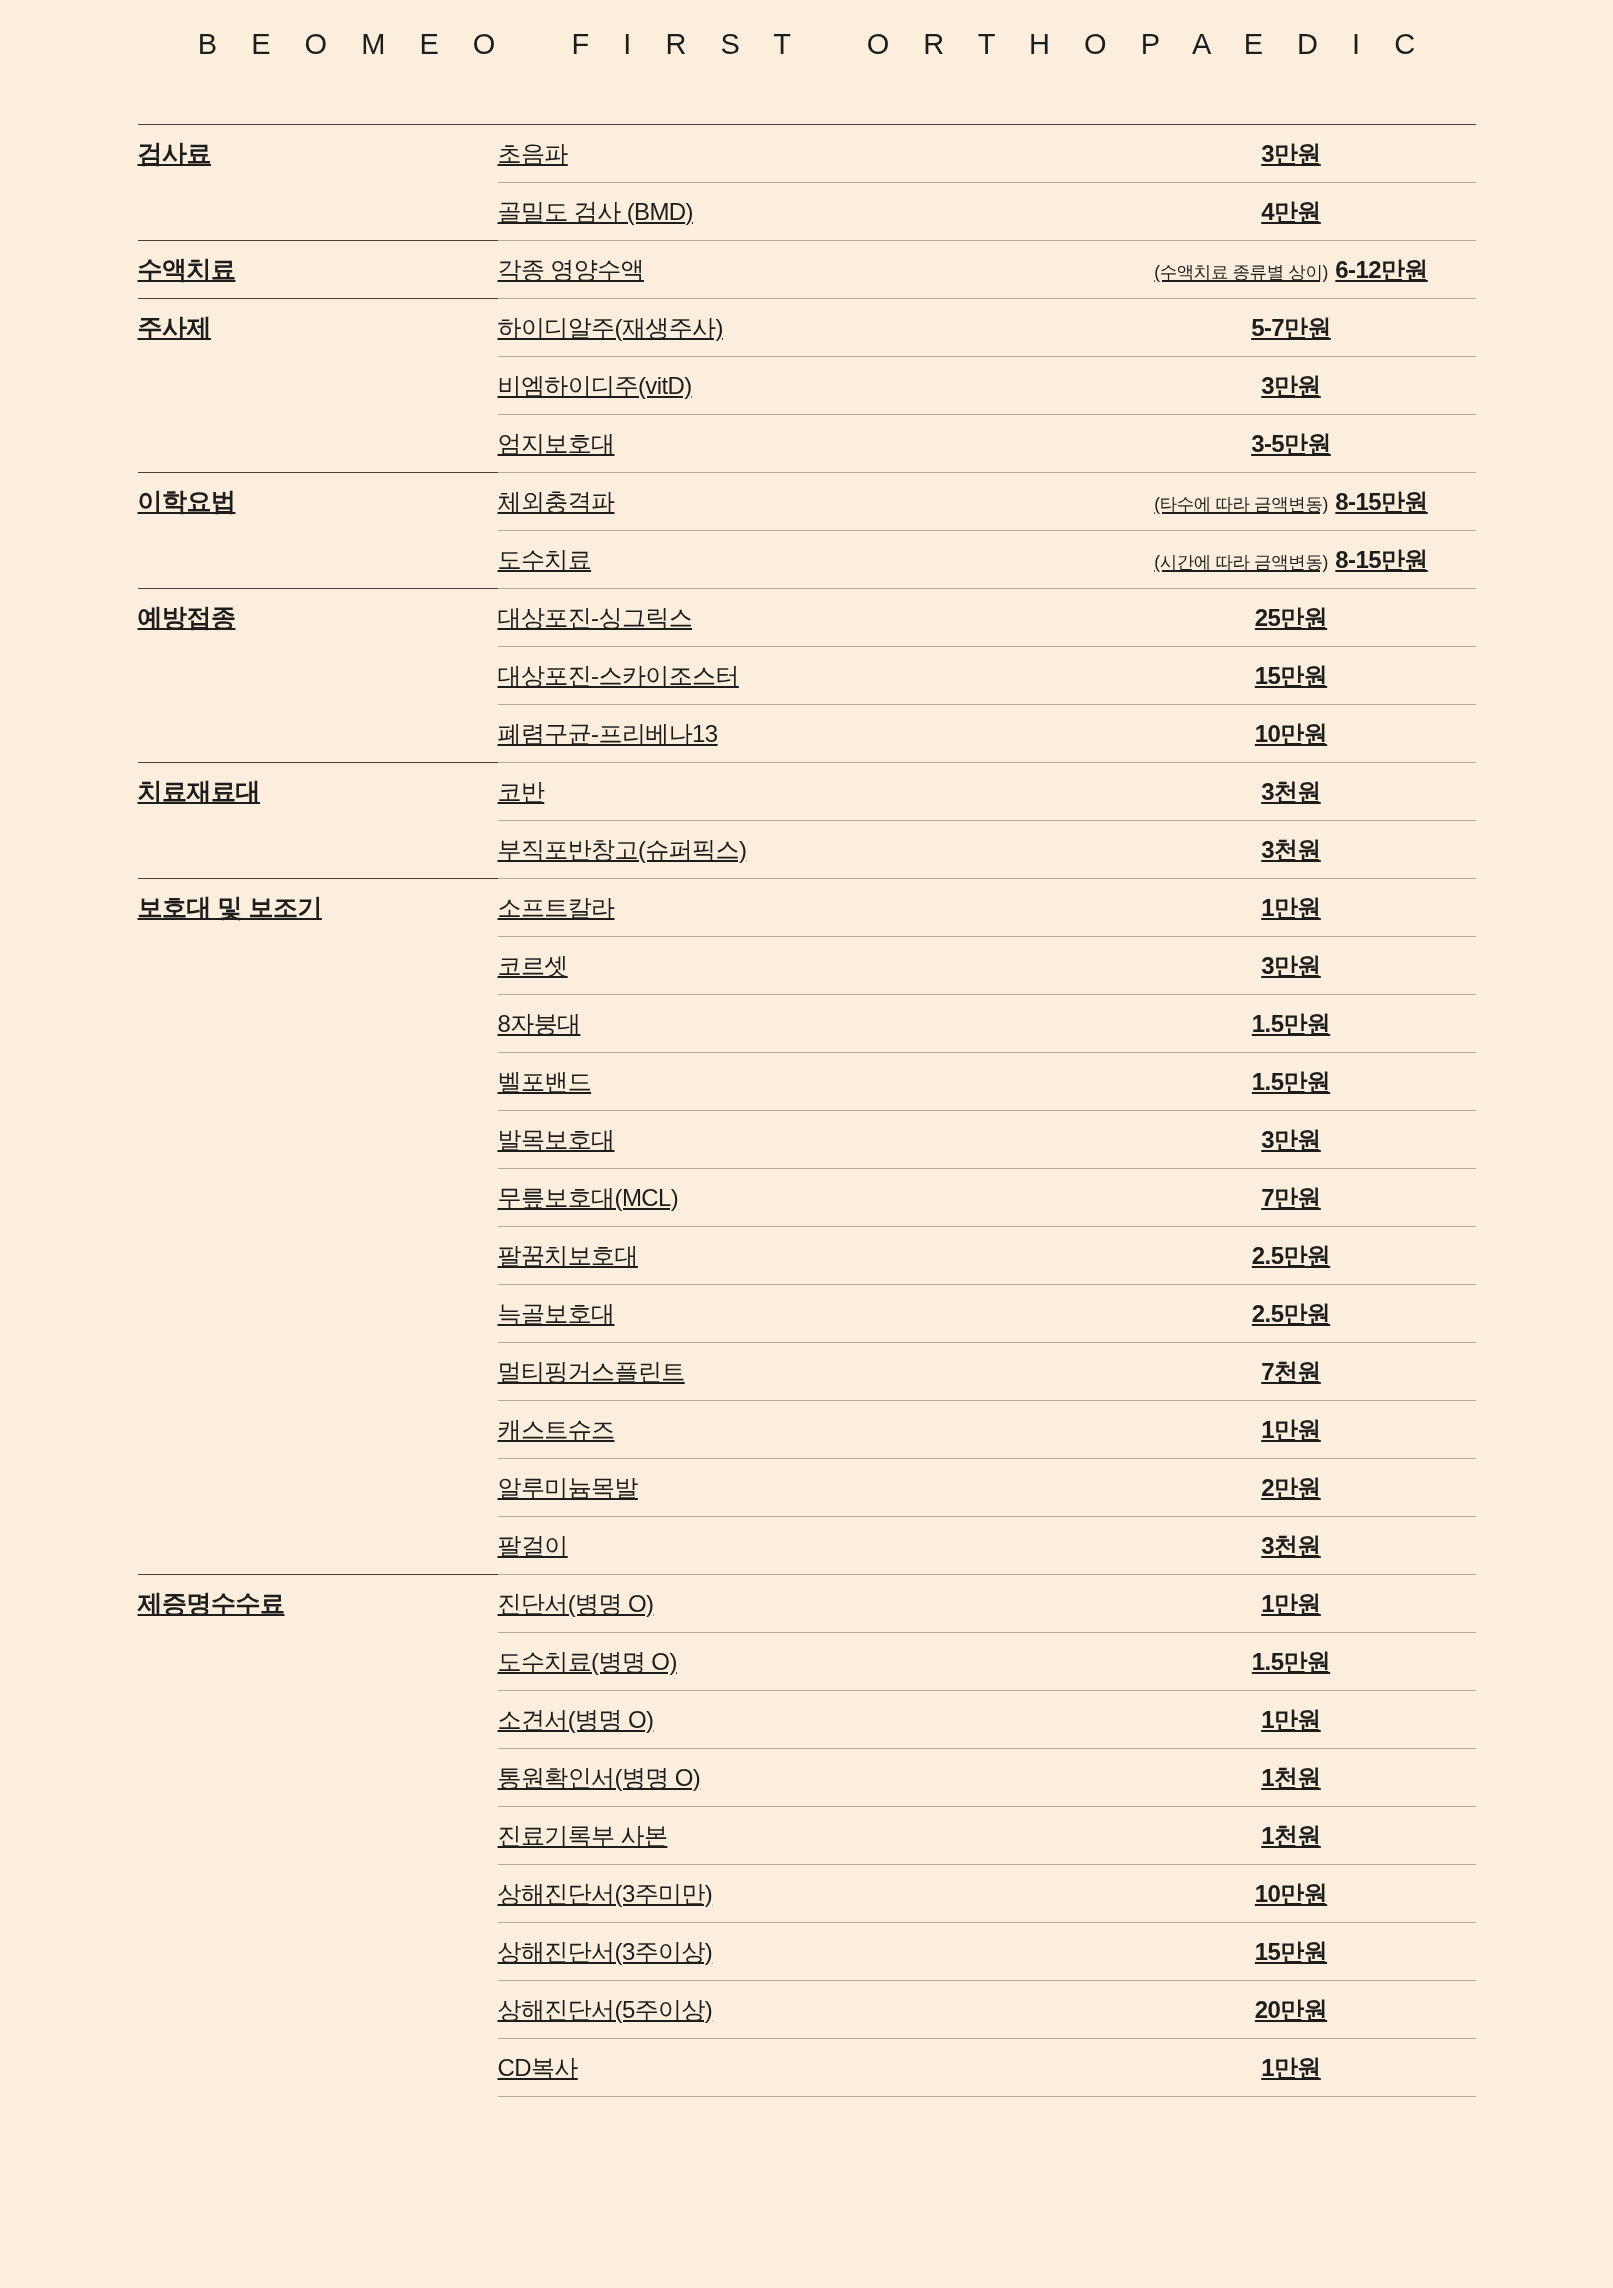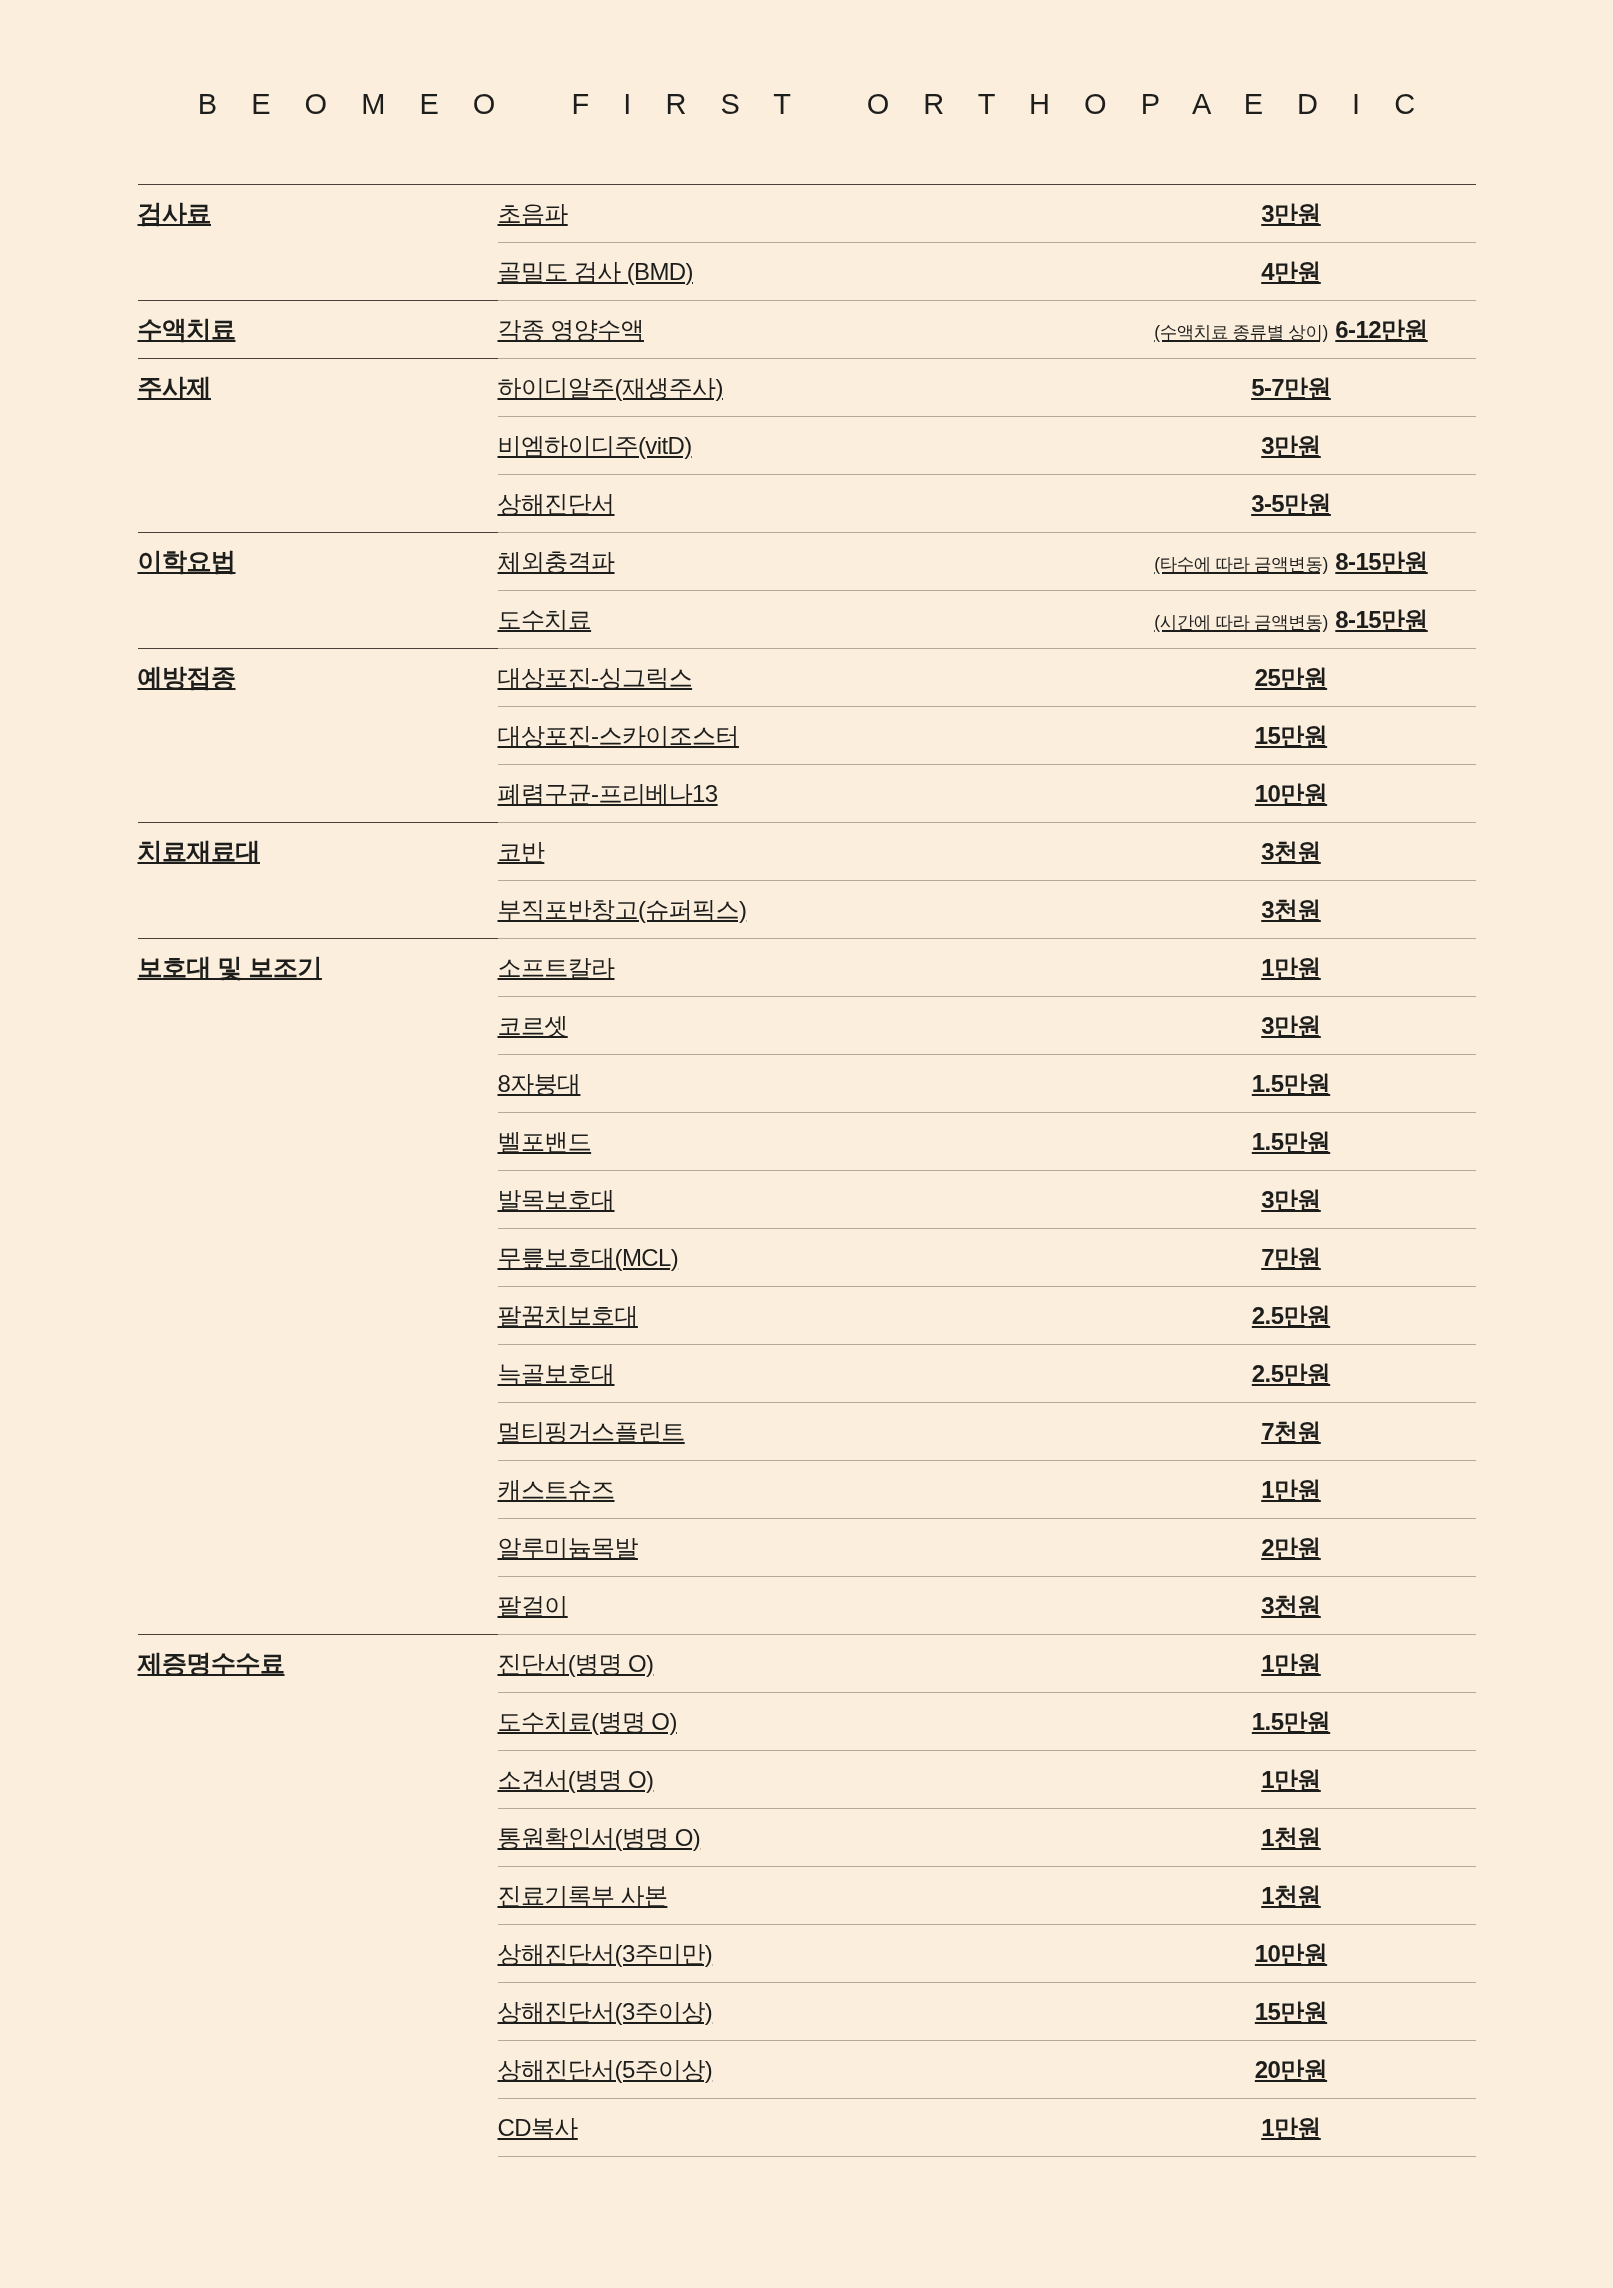--- a/index.html
+++ b/index.html
@@ -20,24 +20,23 @@
     height: 2289px;
     box-sizing: border-box;
     padding: 0;
   }
   .header {
     text-align: center;
     font-size: 29px;
     letter-spacing: 13px;
     font-weight: 400;
     color: #1d1d1b;
-    padding-top: 66px;
+    padding-top: 28px;
     padding-left: 13px;
     white-space: pre;
-    margin-top: 22px;
   }
   .table {
     margin: 0 auto;
     margin-top: 63px;
     width: 1338px;
     border-collapse: collapse;
     table-layout: fixed;
     text-decoration: underline;
   }
   .table col.c-cat { width: 360px; }
@@ -131,21 +130,21 @@
           <td class="item-cell">하이디알주(재생주사)</td>
           <td class="price-cell"><span>5-7만원</span></td>
         </tr>
         <tr class="row">
           <td class="cat-cell"></td>
           <td class="item-cell">비엠하이디주(vitD)</td>
           <td class="price-cell"><span>3만원</span></td>
         </tr>
         <tr class="row">
           <td class="cat-cell"></td>
-          <td class="item-cell">상해진단서</td>
+          <td class="item-cell">엄지보호대</td>
           <td class="price-cell"><span>3-5만원</span></td>
         </tr>
         <tr class="row group-start">
           <td class="cat-cell">이학요법</td>
           <td class="item-cell">체외충격파</td>
           <td class="price-cell"><span class="note">(타수에 따라 금액변동)</span><span>8-15만원</span></td>
         </tr>
         <tr class="row">
           <td class="cat-cell"></td>
           <td class="item-cell">도수치료</td>

